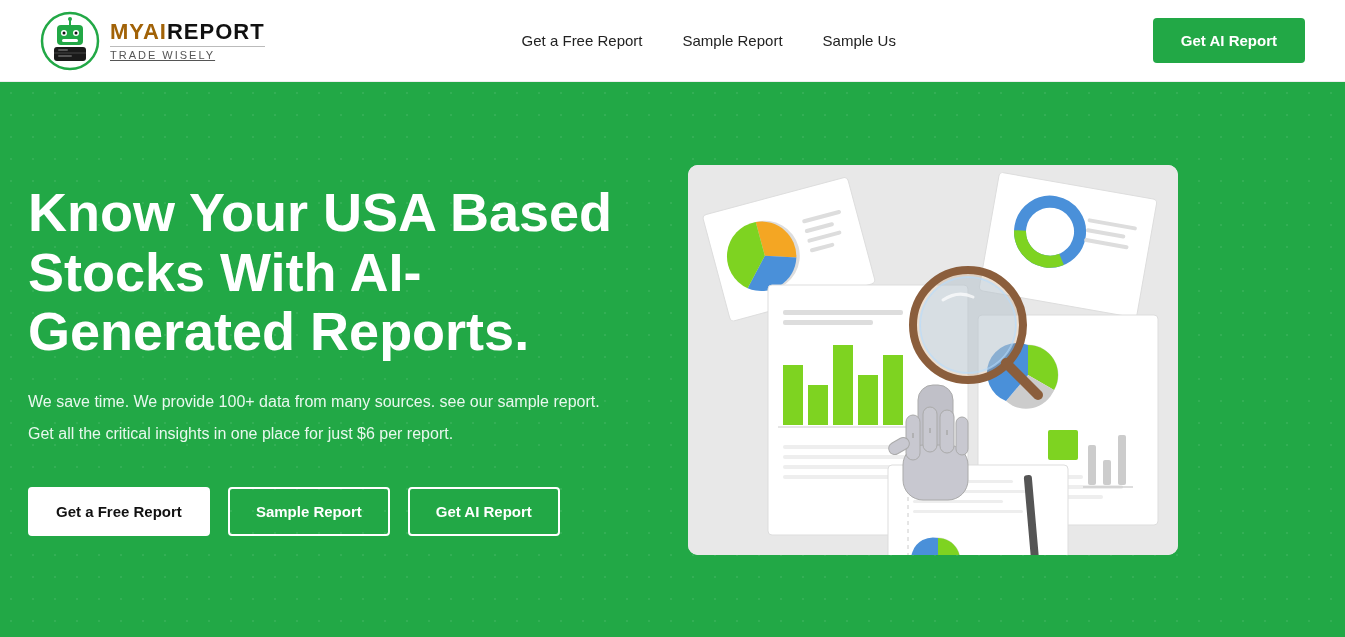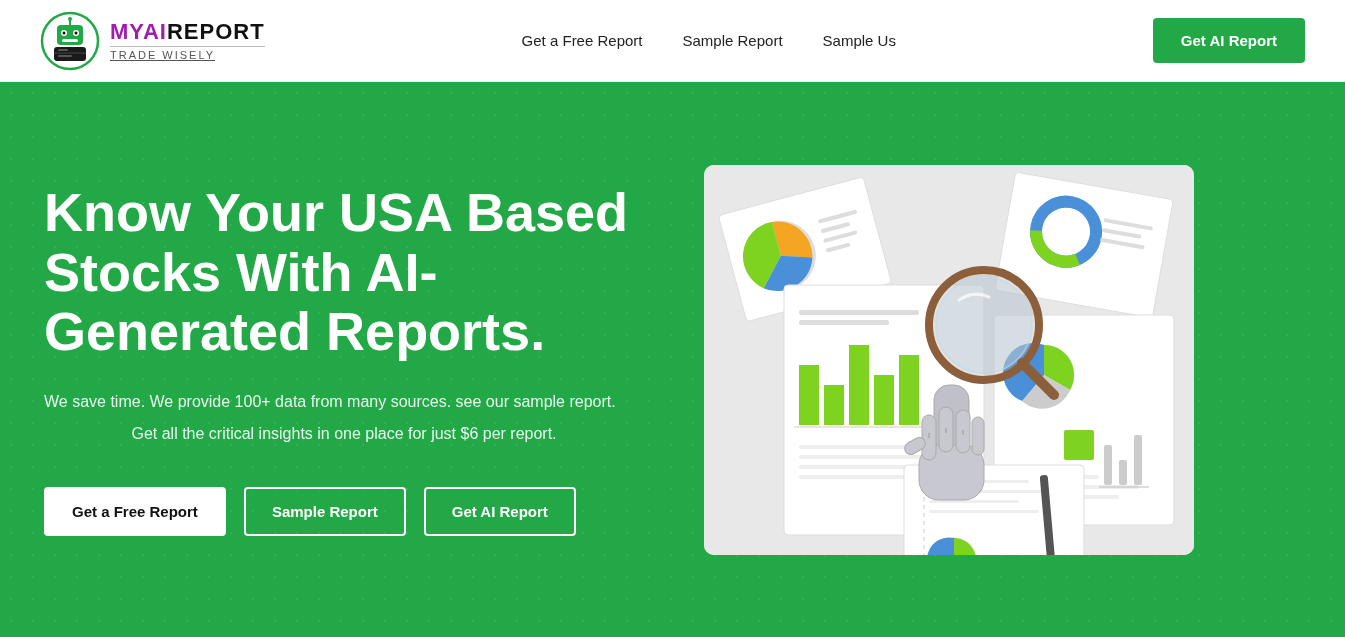--- a/index.html
+++ b/index.html
@@ -28,21 +28,21 @@
       display: flex;
       flex-direction: column;
       line-height: 1.1;
     }
     .logo-title {
       font-size: 22px;
       font-weight: 900;
       color: #111;
       letter-spacing: 1px;
     }
-    .logo-title span { color: #a21caf; }
+    .logo-title span { color: #a16207; }
     .logo-subtitle {
       font-size: 11px;
       color: #555;
       letter-spacing: 2px;
       border-top: 1px solid #bbb;
       padding-top: 2px;
       margin-top: 2px;
       text-decoration: underline;
     }
     .nav-links {
@@ -68,21 +68,21 @@
     }
 
     
     .hero {
       background: #22a846;
       background-image: radial-gradient(circle, rgba(255,255,255,0.08) 1px, transparent 1px);
       background-size: 22px 22px;
       min-height: 555px;
       display: flex;
       align-items: center;
-      padding: 50px 44px;
+      padding: 50px 28px;
       gap: 60px;
       position: relative;
     }
     .hero-content {
       flex: 1;
       max-width: 600px;
     }
     .hero-title {
       font-size: 54px;
       font-weight: 900;
@@ -94,21 +94,20 @@
       font-size: 16px;
       color: #e8f8ee;
       line-height: 1.6;
       margin-bottom: 6px;
     }
     .hero-desc2 {
       font-size: 16px;
       color: #e8f8ee;
       line-height: 1.6;
       margin-bottom: 40px;
-      text-align: center;
     }
     .hero-buttons {
       display: flex;
       gap: 18px;
       flex-wrap: wrap;
     }
     .btn-free-report {
       background: #fff;
       color: #111;
       border: 2px solid #fff;

